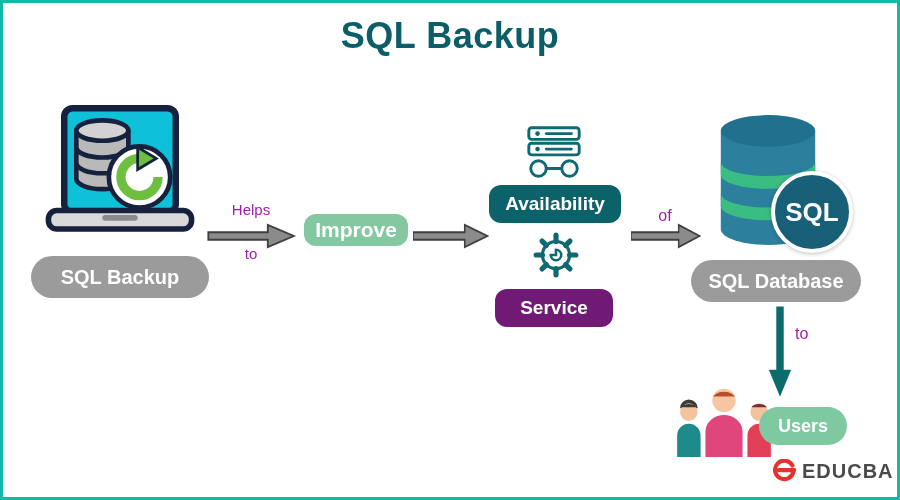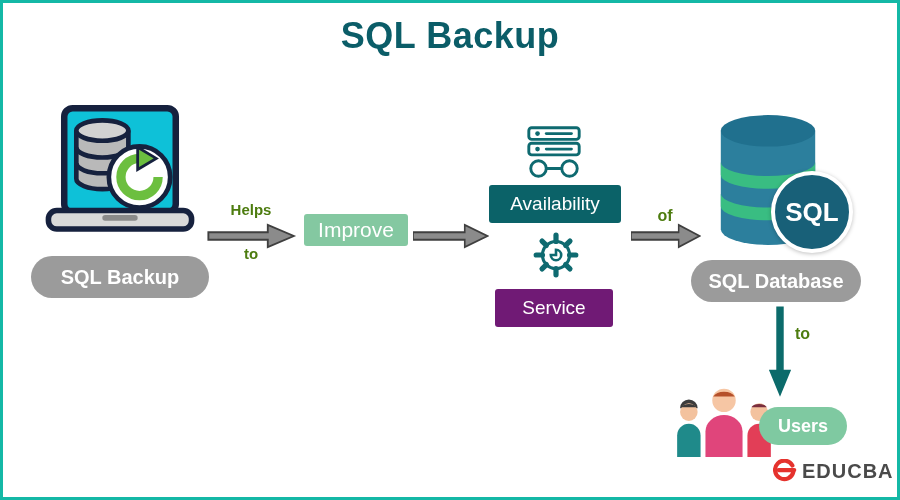--- a/index.html
+++ b/index.html
@@ -2,25 +2,25 @@
 <html><head>
 <meta charset="utf-8">
 <style>
   html,body{margin:0;padding:0;background:#fff;font-family:"Liberation Sans",sans-serif;}
   .canvas{position:relative;width:900px;height:500px;background:#ffffff;border:3px solid #14b8a6;box-sizing:border-box;overflow:hidden;}
   .abs{position:absolute;}
   .page-title{left:0;top:12px;width:100%;text-align:center;font-size:36px;font-weight:700;color:#0b5d68;letter-spacing:.5px;}
   .pill{border-radius:21px;color:#fff;font-weight:700;display:flex;align-items:center;justify-content:center;}
   .pill.gray{background:#9b9b9b;}
   .pill.green{background:#7fc9a1;}
-  .box{color:#fff;font-weight:400;display:flex;align-items:center;justify-content:center;border-radius:3px;}
+  .box{color:#fff;font-weight:700;display:flex;align-items:center;justify-content:center;border-radius:12px;}
   .box.green{background:#84c8a1;}
   .box.teal{background:#0b6268;}
   .box.gray{background:#701a75;}
-  .small-label{font-weight:700;color:#4d7c0f;font-size:15px;text-align:center;}
+  .small-label{font-weight:400;color:#a21caf;font-size:15px;text-align:center;}
   svg{display:block;}
   .sql-badge{left:768px;top:168px;width:74px;height:74px;border-radius:50%;background:#186078;border:4px solid #ffffff;box-shadow:0 1px 4px rgba(0,0,0,.25);color:#fff;font-weight:700;font-size:26px;display:flex;align-items:center;justify-content:center;z-index:3;}
   .logo{left:770px;top:456px;display:flex;align-items:center;gap:5px;}
   .logo-text{font-size:20px;font-weight:700;color:#4a4a4a;letter-spacing:1px;}
 </style>
 </head>
 <body>
 
 <div class="canvas">
 

